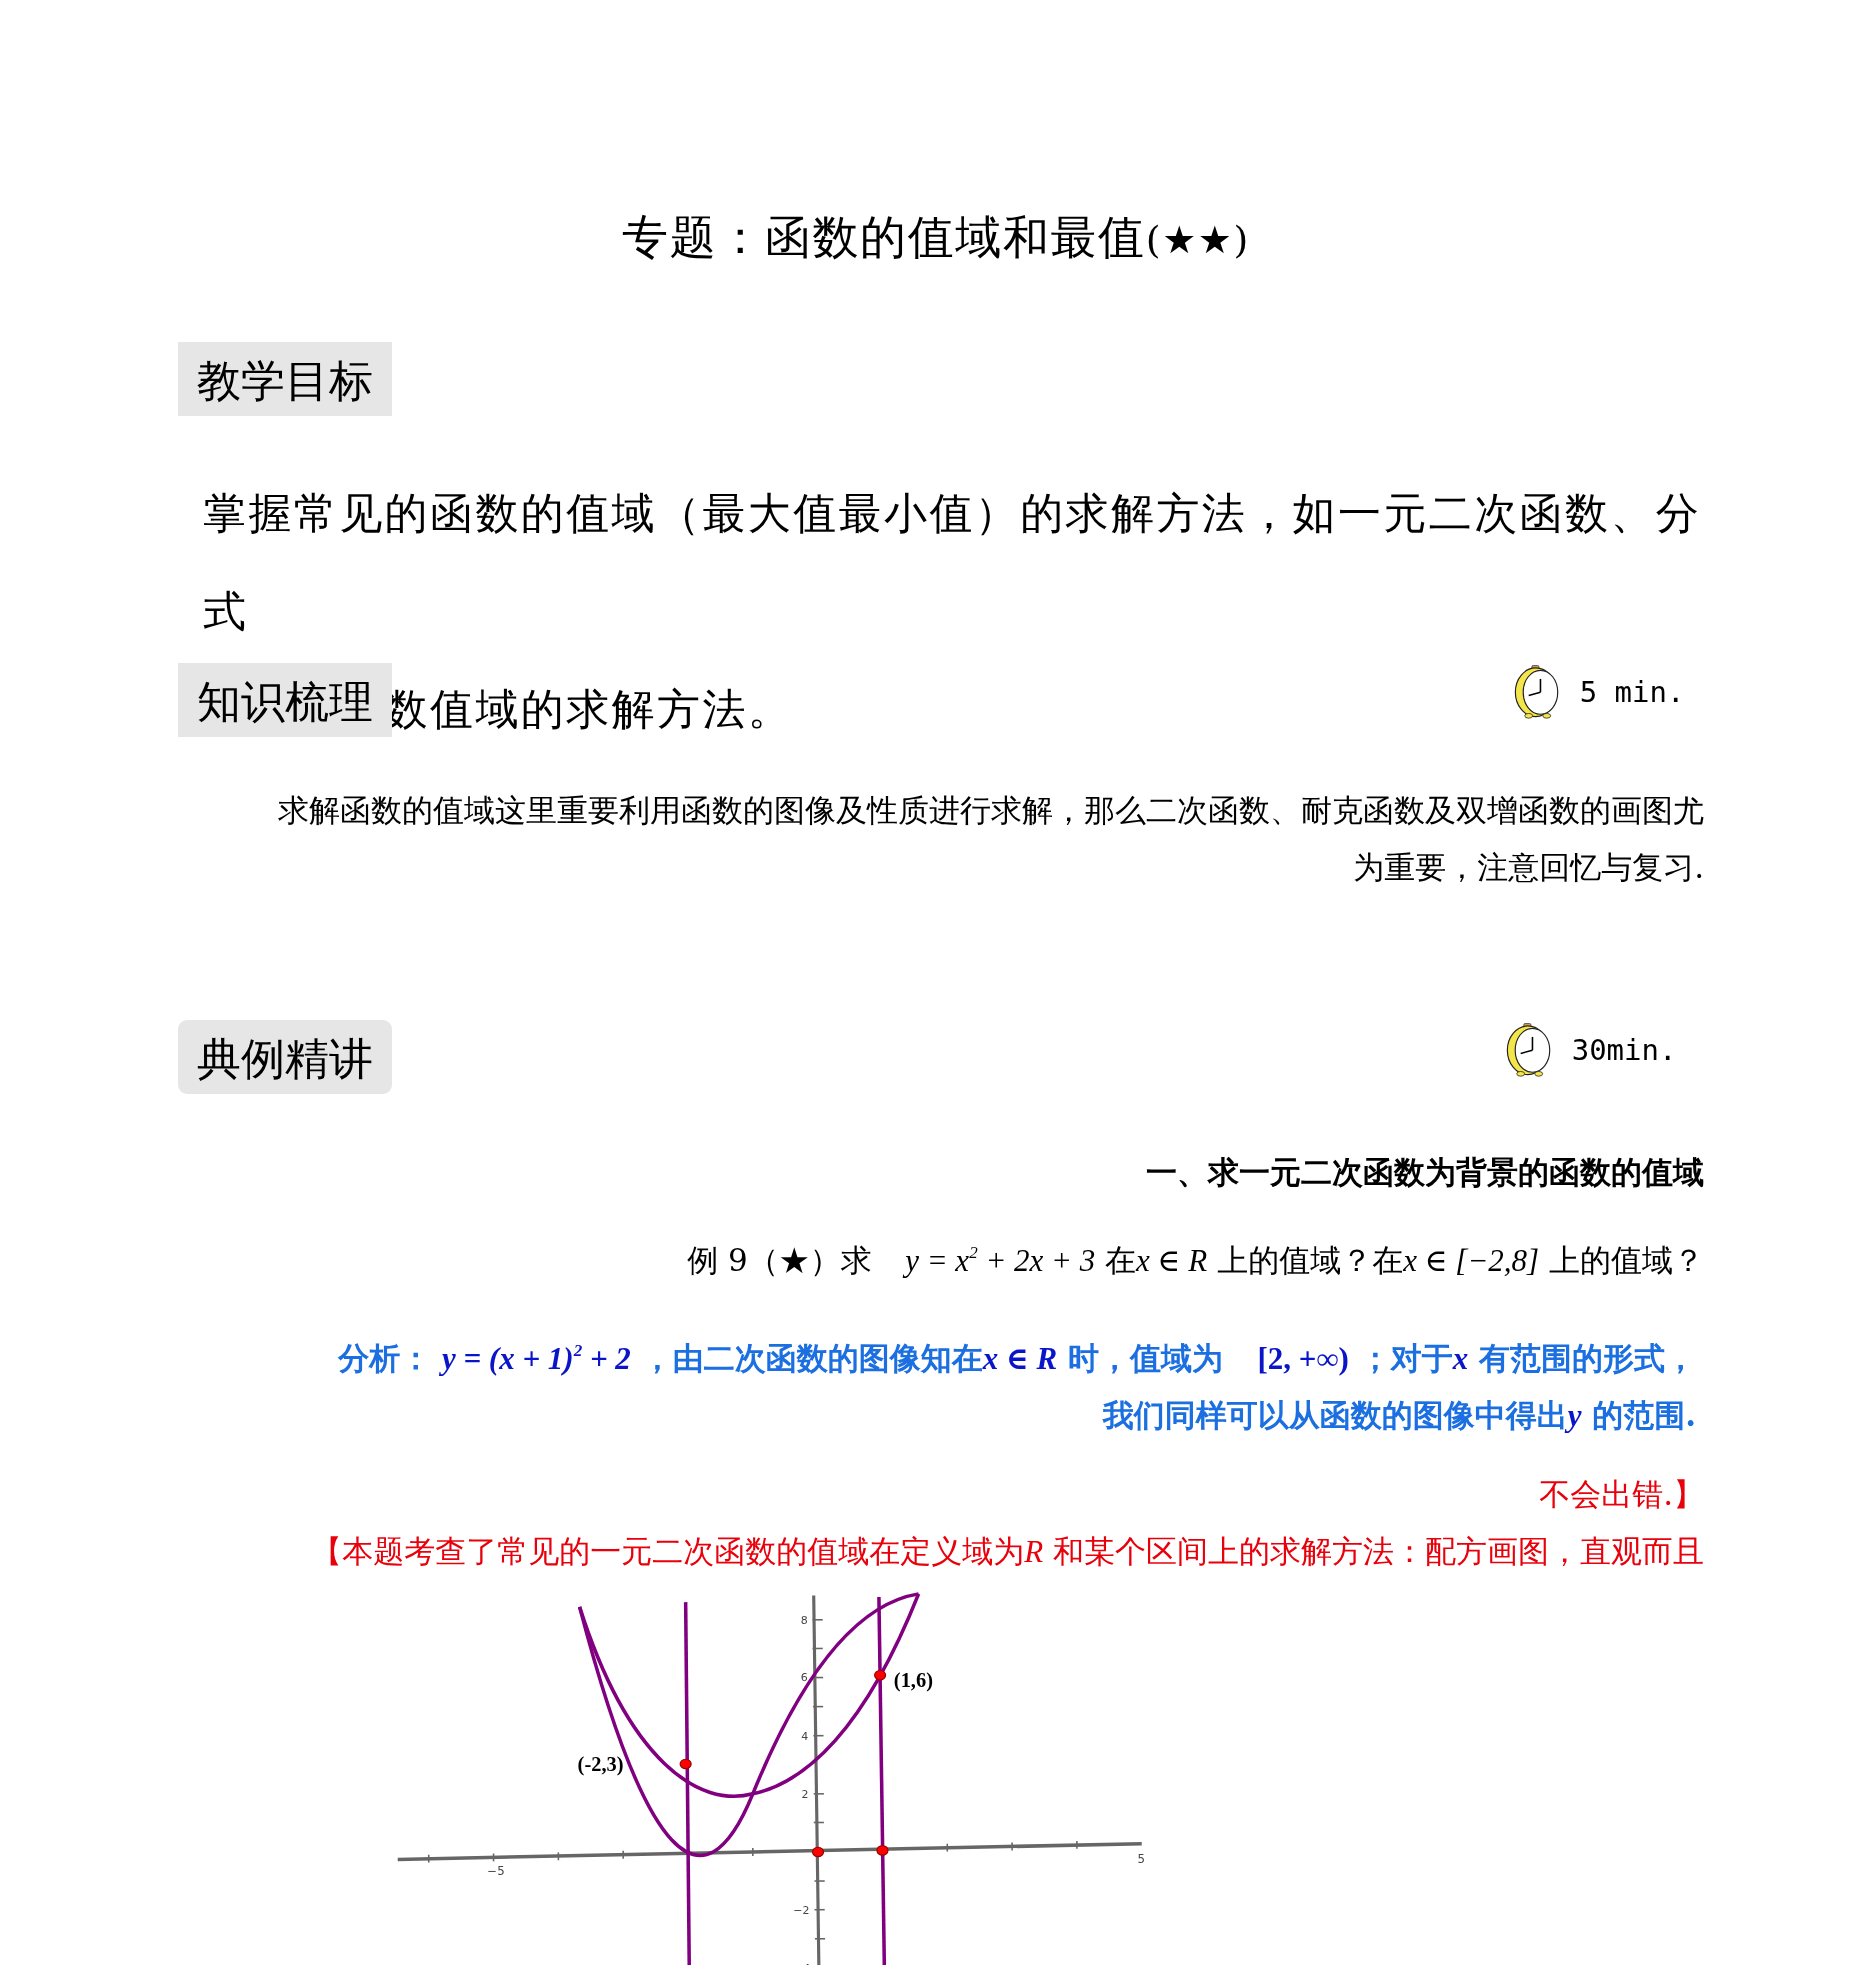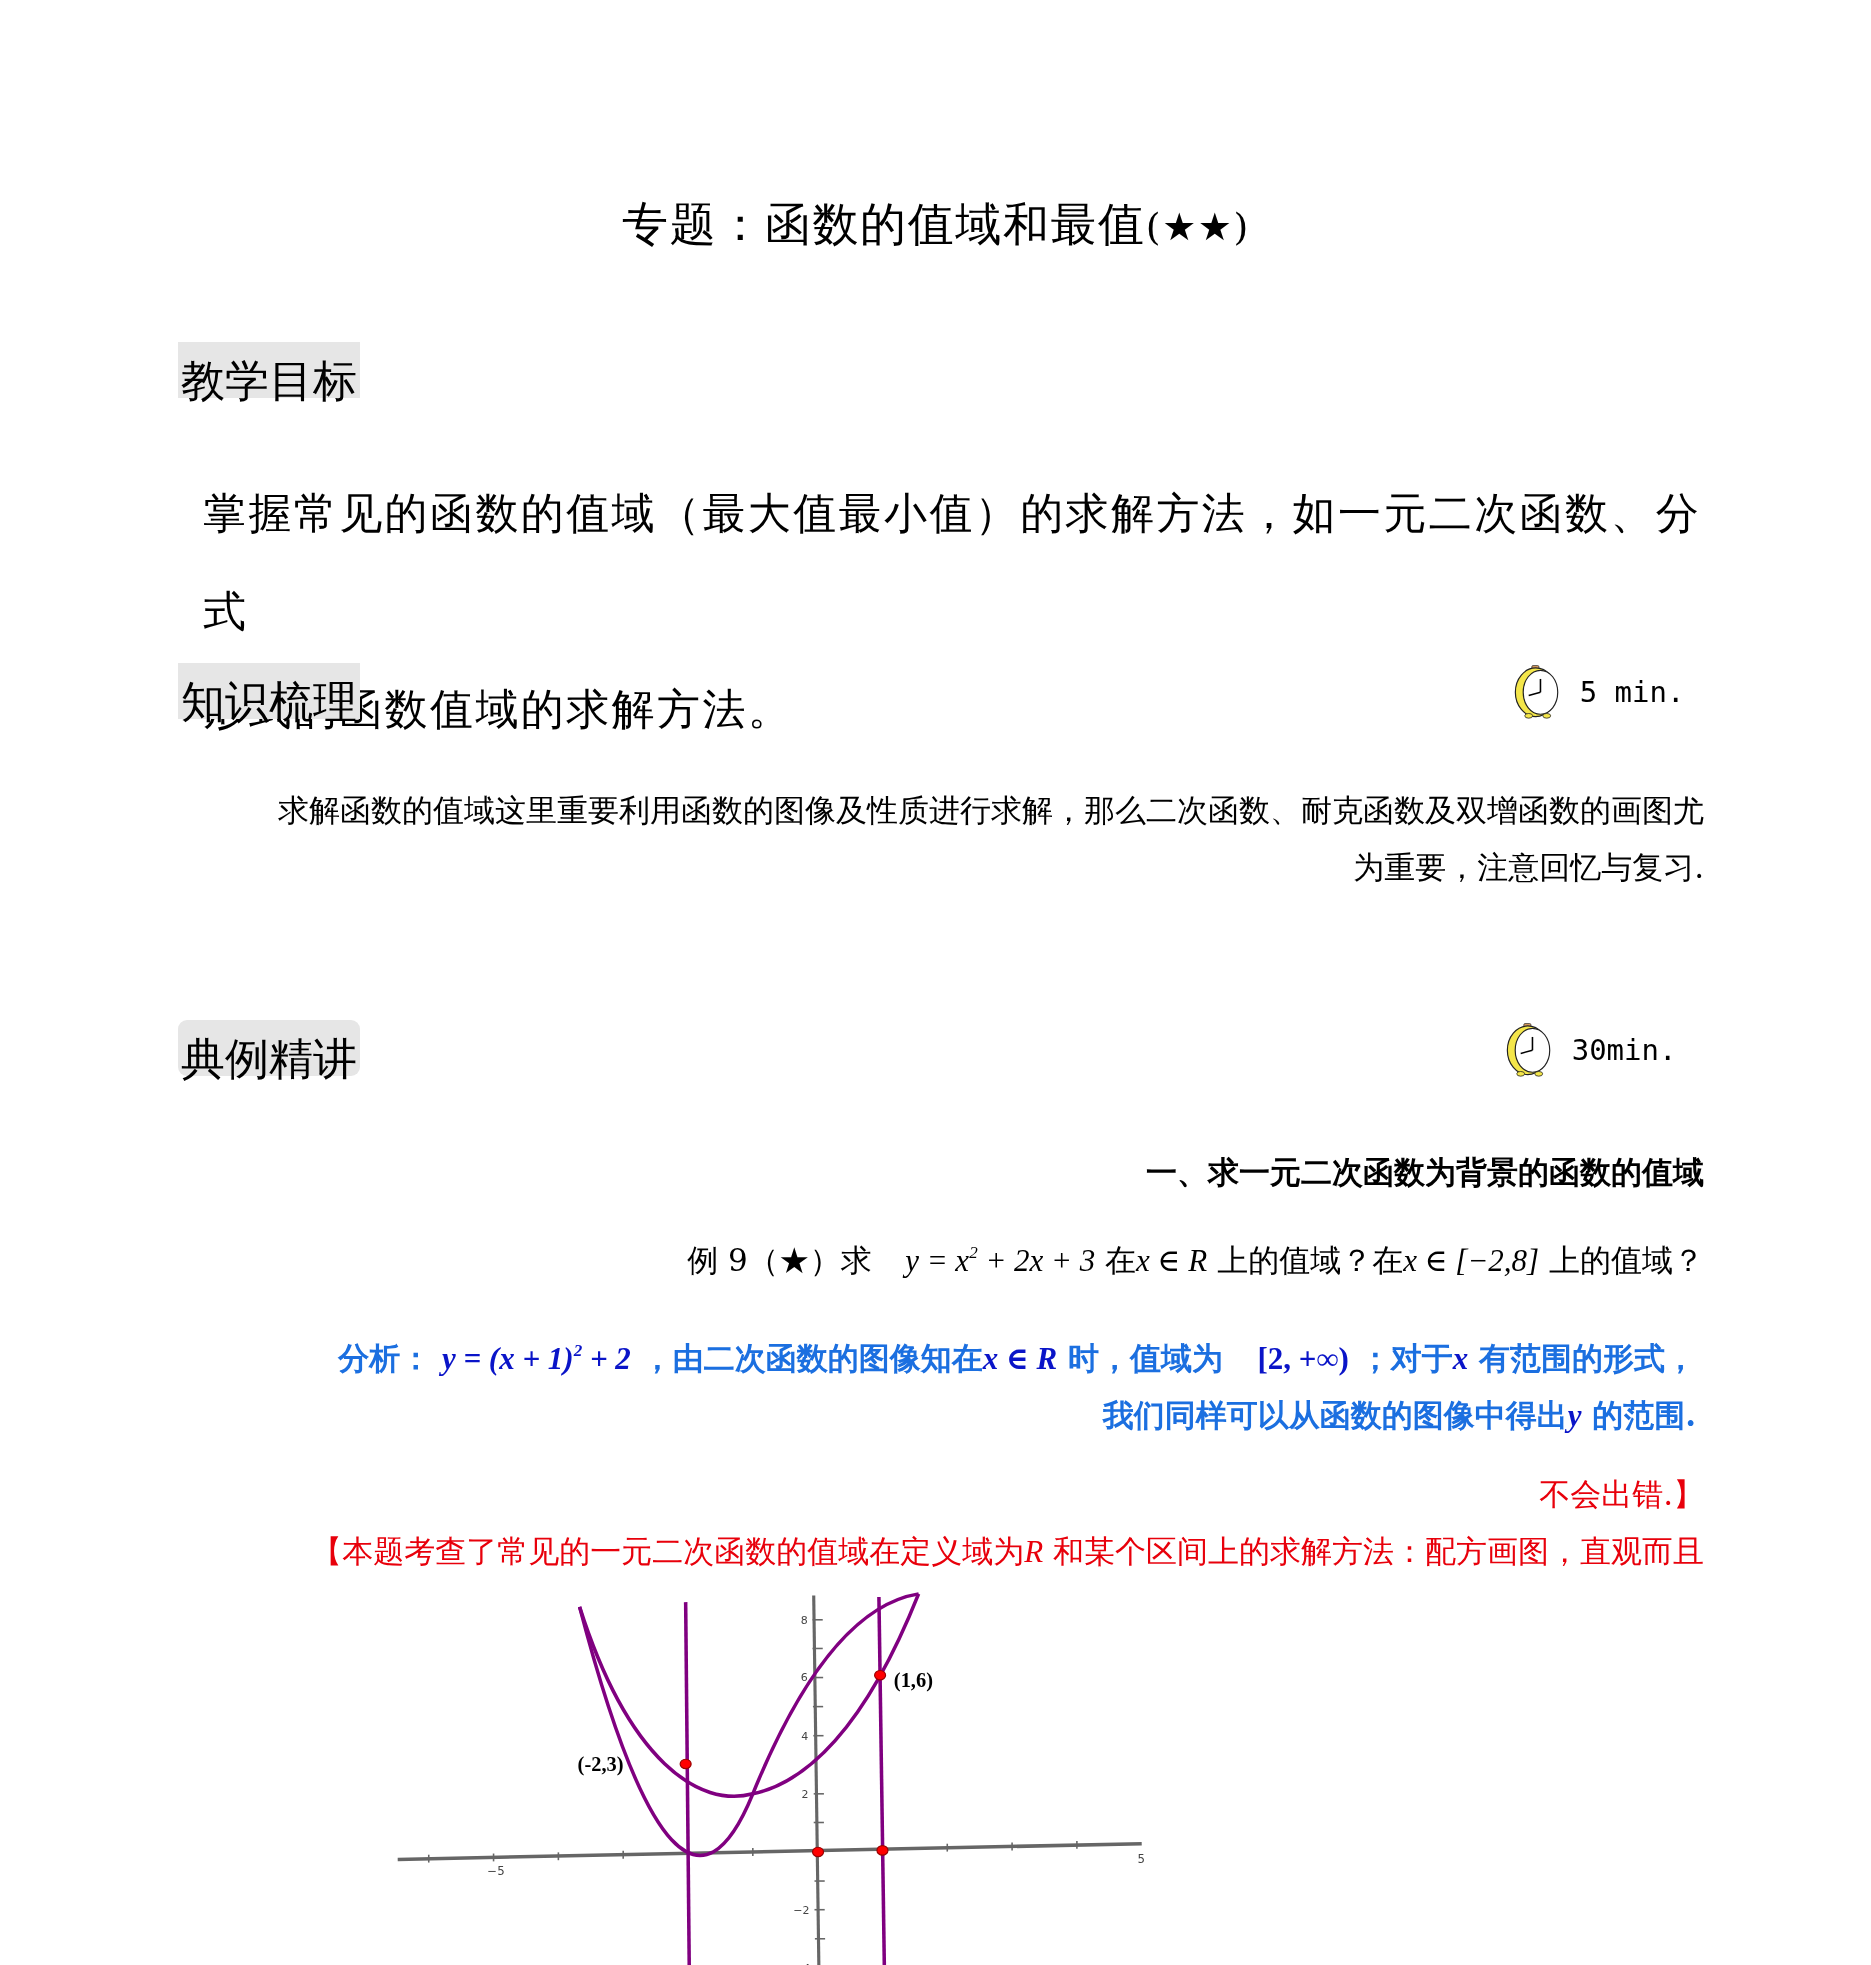--- a/index.html
+++ b/index.html
@@ -1,21 +1,21 @@
 <!DOCTYPE html>
 <html style="font-size:6.3px"><head>
 <meta charset="utf-8">
 <style>
   html, body { margin: 0; padding: 0; background: #ffffff; }
   body { width: 1872px; height: 2647px; position: relative; overflow: hidden;
          font-family: "DejaVu Serif", "Liberation Serif", serif; color: #000; }
   .abs { position: absolute; }
-  .title { left: 0; width: 1872px; top: 197px; text-align: center; font-size: 46px; line-height: 54px; letter-spacing: 1.6px; }
+  .title { left: 0; width: 1872px; top: 197px; text-align: center; font-size: 46px; line-height: 81px; letter-spacing: 1.6px; }
   .title .stars { font-size: 38px; }
-  .section-head { background: #e6e6e6; font-size: 44px; line-height: 77px; height: 56px; padding: 0 3px; white-space: nowrap; }
+  .section-head { background: #e6e6e6; font-size: 44px; line-height: 77px; height: 74px; padding: 0 19px; white-space: nowrap; }
   .big-para { font-size: 43px; line-height: 98px; width: 1525px; letter-spacing: 2.4px; }
   .para { font-size: 31px; line-height: 57px; width: 1525px; text-align: right; }
   .timer { display: flex; align-items: center; gap: 15.7px; }
   .timer-text { font-family: "DejaVu Sans Mono", "Liberation Mono", monospace; font-size: 29px; }
   .bold { font-weight: bold; }
   .math { font-family: "Liberation Serif", "DejaVu Serif", serif; font-style: italic; }
   .mathr { font-family: "Liberation Serif", "DejaVu Serif", serif; font-style: normal; }
   sup { font-size: 55%; vertical-align: 0.75em; line-height: 0; }
   .blue-cn { color: #1b6fe0; }
   .blue-math { color: #0a14c8; }

